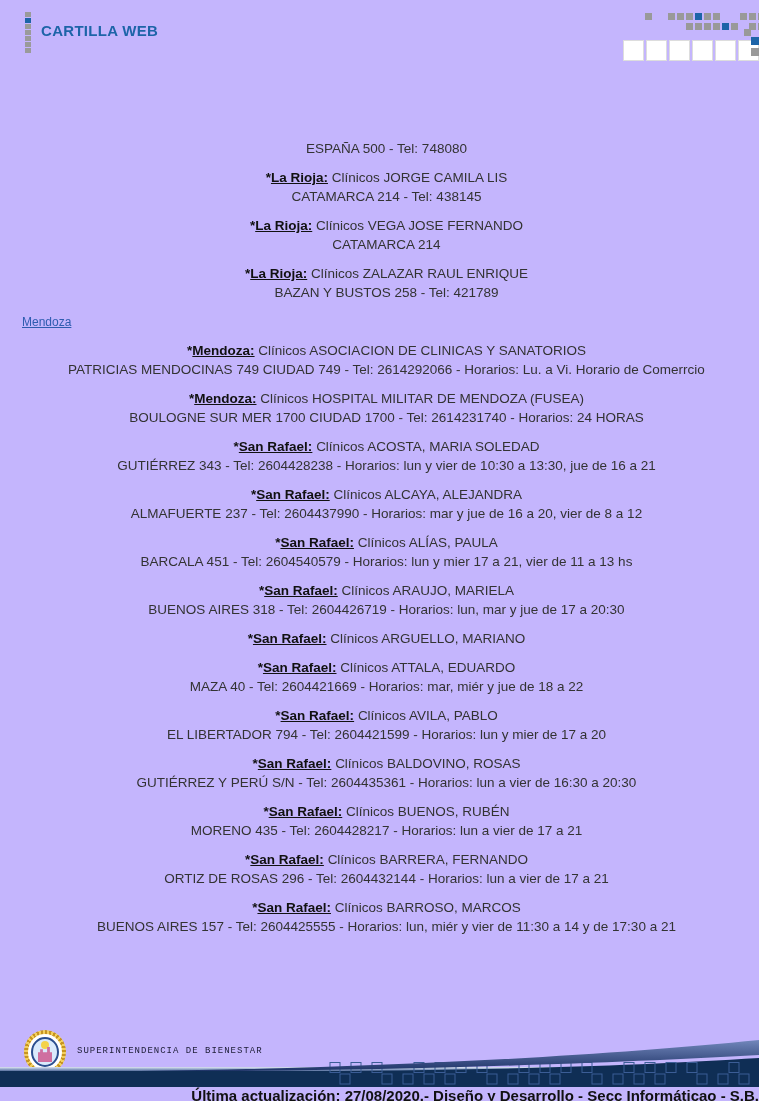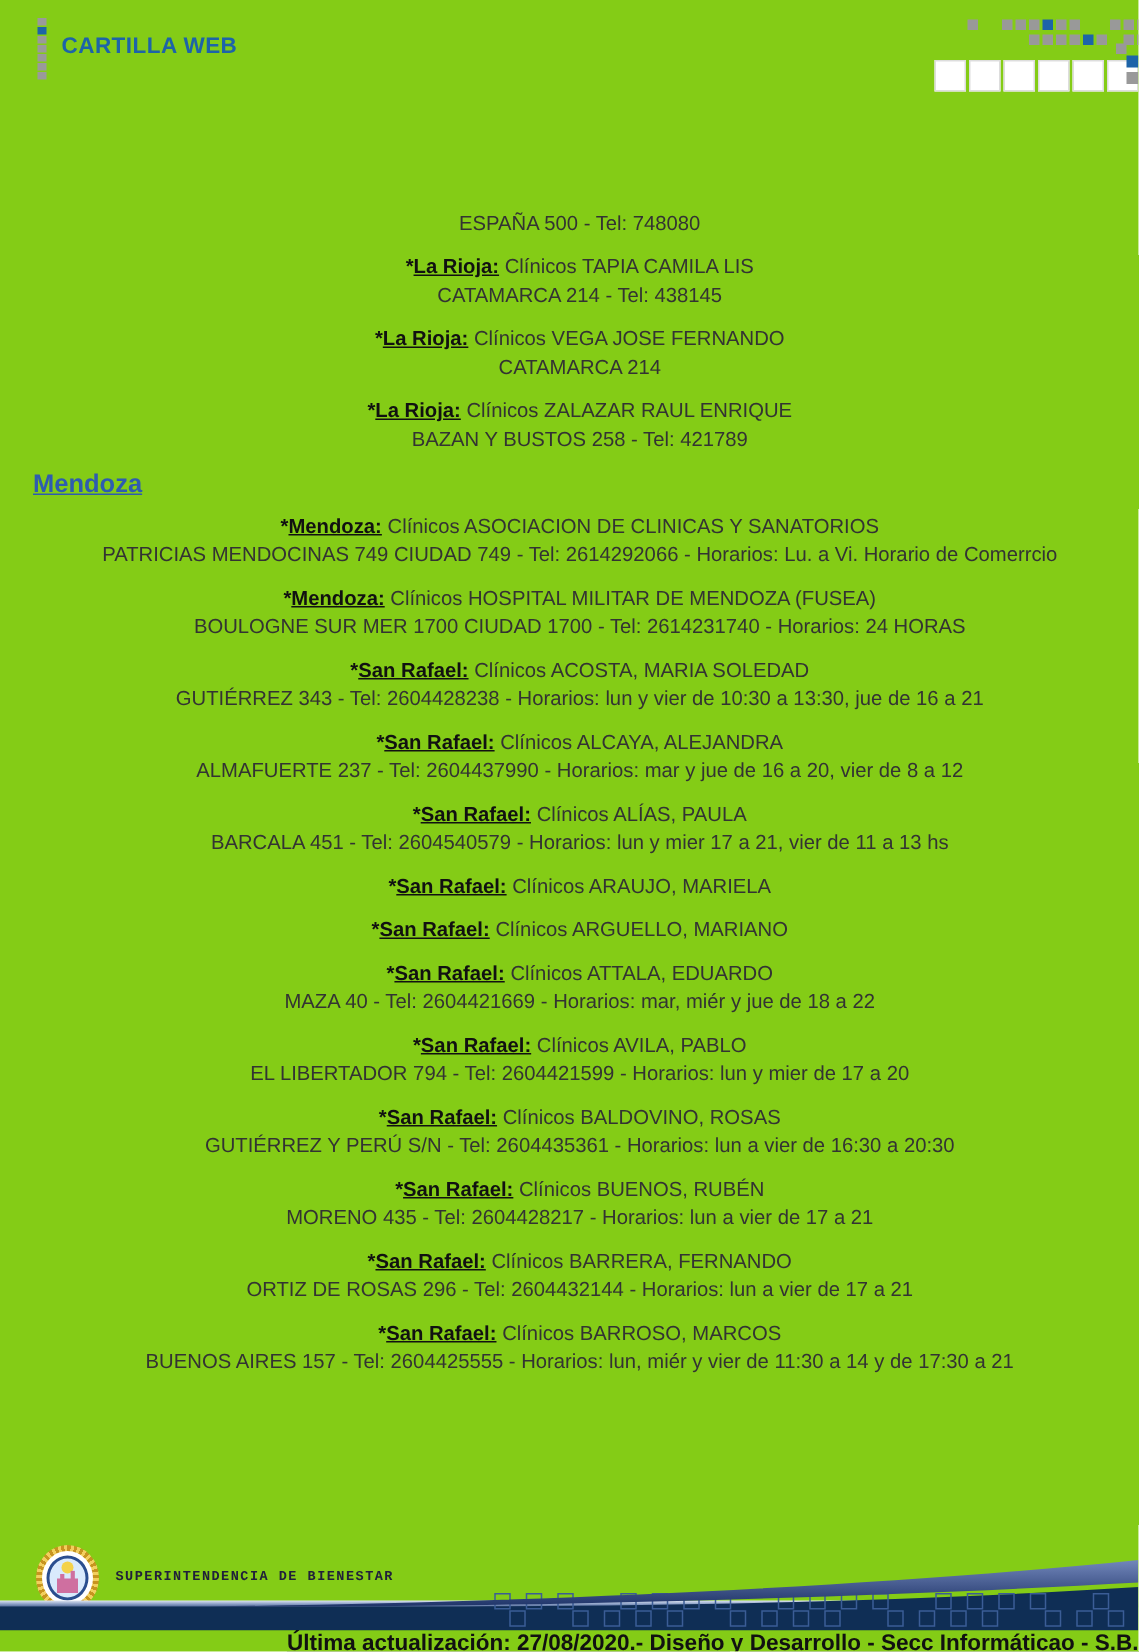--- a/index.html
+++ b/index.html
@@ -1,51 +1,51 @@
 <!DOCTYPE html>
 <html><head>
 <meta charset="utf-8">
 <style>
   html,body{margin:0;padding:0;background:#fff;}
-  .page{position:relative;width:759px;height:1101px;background:#84cc16;overflow:hidden;
+  .page{position:relative;width:759px;height:1101px;background:#c4b5fd;overflow:hidden;
         font-family:"Liberation Sans","DejaVu Sans",sans-serif;color:#333;}
 
   
   .hdr{position:absolute;top:0;left:0;width:759px;height:60px;}
   .strip{position:absolute;left:25px;top:12px;width:6px;height:40px;}
   .strip i{display:block;width:6px;height:5px;margin-bottom:1px;background:#9a9a9a;}
   .strip i.b{background:#1d64a8;}
   .app-title{position:absolute;left:41px;top:22px;font-size:15px;font-weight:bold;
              color:#1d64a8;letter-spacing:.3px;}
   .deco i{position:absolute;background:#999;}
   .deco i.b{background:#1d64a8;}
   .deco i.o{background:#fff;border:1px solid #ddd;}
 
   
   .dir{position:absolute;top:139px;left:22px;right:8px;font-size:13.5px;line-height:19px;}
   .dir p{margin:0 0 10px 0;text-align:center;}
   .entry .marker{font-weight:bold;color:#111;}
   .entry .label{font-weight:bold;color:#111;text-decoration:underline;}
-  .heading{font-size:17px;font-weight:bold;color:#2e5cb0;text-decoration:underline;
+  .heading{font-size:12px;font-weight:normal;color:#2e5cb0;text-decoration:underline;
            margin:8px 0 8px 0;line-height:21px;cursor:pointer;}
 
   
   .emblem{position:absolute;left:24px;top:1030px;width:42px;height:44px;}
   .emblem .rays{position:absolute;inset:0;border-radius:50%;
     background:repeating-conic-gradient(#c79420 0deg 6deg,#f2cf5e 6deg 12deg);}
   .emblem .ring{position:absolute;inset:4px;border-radius:50%;background:#fff;}
   .emblem .shield{position:absolute;inset:7px;border-radius:50%;
     background:#d9eafc;border:2px solid #2a4e8f;}
   .emblem .sun{position:absolute;left:17px;top:11px;width:8px;height:8px;border-radius:50%;
     background:#f4d24a;}
   .emblem .castle{position:absolute;left:14px;top:17px;width:14px;height:15px;background:#cf6fa0;
     clip-path:polygon(0 100%,0 35%,15% 35%,15% 15%,35% 15%,35% 35%,65% 35%,65% 0,85% 0,85% 35%,100% 35%,100% 100%);}
   .org-name{position:absolute;left:77px;top:1046px;
     font-family:"Liberation Mono","DejaVu Sans Mono",monospace;
-    font-size:9px;font-weight:700;letter-spacing:1px;color:#20203a;text-align:center;}
+    font-size:9px;font-weight:400;letter-spacing:1px;color:#20203a;text-align:center;}
   .swoosh{position:absolute;left:0;top:1036px;width:759px;height:51px;}
   .update-line{position:absolute;left:0;top:1087px;width:759px;text-align:right;
     font-size:15px;font-weight:bold;color:#111;text-decoration:underline;letter-spacing:0;}
 </style>
 </head>
 <body>
 
 <div class="page">
 
   <div class="hdr">
@@ -85,30 +85,30 @@
         <i class="o" style="left: 692px; top: 40px; width: 19px; height: 19px;"></i>
         <i class="o" style="left: 715px; top: 40px; width: 19px; height: 19px;"></i>
         <i class="o" style="left: 738px; top: 40px; width: 19px; height: 19px;"></i>
         <i class="b" style="left: 751px; top: 37px; width: 8px; height: 8px;"></i>
         <i style="left: 751px; top: 48px; width: 8px; height: 8px;"></i>
       </div>
   </div>
 
   <div class="dir" id="directory">
       <p class="line">ESPAÑA 500 - Tel: 748080</p>
-      <p class="entry"><span class="marker">*</span><span class="label">La Rioja:</span> <span class="name">Clínicos TAPIA CAMILA LIS</span><br><span class="detail">CATAMARCA 214 - Tel: 438145</span></p>
+      <p class="entry"><span class="marker">*</span><span class="label">La Rioja:</span> <span class="name">Clínicos JORGE CAMILA LIS</span><br><span class="detail">CATAMARCA 214 - Tel: 438145</span></p>
       <p class="entry"><span class="marker">*</span><span class="label">La Rioja:</span> <span class="name">Clínicos VEGA JOSE FERNANDO</span><br><span class="detail">CATAMARCA 214</span></p>
       <p class="entry"><span class="marker">*</span><span class="label">La Rioja:</span> <span class="name">Clínicos ZALAZAR RAUL ENRIQUE</span><br><span class="detail">BAZAN Y BUSTOS 258 - Tel: 421789</span></p>
       <div class="heading">Mendoza</div>
       <p class="entry"><span class="marker">*</span><span class="label">Mendoza:</span> <span class="name">Clínicos ASOCIACION DE CLINICAS Y SANATORIOS</span><br><span class="detail">PATRICIAS MENDOCINAS 749 CIUDAD 749 - Tel: 2614292066 - Horarios: Lu. a Vi. Horario de Comerrcio</span></p>
       <p class="entry"><span class="marker">*</span><span class="label">Mendoza:</span> <span class="name">Clínicos HOSPITAL MILITAR DE MENDOZA (FUSEA)</span><br><span class="detail">BOULOGNE SUR MER 1700 CIUDAD 1700 - Tel: 2614231740 - Horarios: 24 HORAS</span></p>
       <p class="entry"><span class="marker">*</span><span class="label">San Rafael:</span> <span class="name">Clínicos ACOSTA, MARIA SOLEDAD</span><br><span class="detail">GUTIÉRREZ 343 - Tel: 2604428238 - Horarios: lun y vier de 10:30 a 13:30, jue de 16 a 21</span></p>
       <p class="entry"><span class="marker">*</span><span class="label">San Rafael:</span> <span class="name">Clínicos ALCAYA, ALEJANDRA</span><br><span class="detail">ALMAFUERTE 237 - Tel: 2604437990 - Horarios: mar y jue de 16 a 20, vier de 8 a 12</span></p>
       <p class="entry"><span class="marker">*</span><span class="label">San Rafael:</span> <span class="name">Clínicos ALÍAS, PAULA</span><br><span class="detail">BARCALA 451 - Tel: 2604540579 - Horarios: lun y mier 17 a 21, vier de 11 a 13 hs</span></p>
-      <p class="entry"><span class="marker">*</span><span class="label">San Rafael:</span> <span class="name">Clínicos ARAUJO, MARIELA</span><br></p>
+      <p class="entry"><span class="marker">*</span><span class="label">San Rafael:</span> <span class="name">Clínicos ARAUJO, MARIELA</span><br><span class="detail">BUENOS AIRES 318 - Tel: 2604426719 - Horarios: lun, mar y jue de 17 a 20:30</span></p>
       <p class="entry"><span class="marker">*</span><span class="label">San Rafael:</span> <span class="name">Clínicos ARGUELLO, MARIANO</span><br></p>
       <p class="entry"><span class="marker">*</span><span class="label">San Rafael:</span> <span class="name">Clínicos ATTALA, EDUARDO</span><br><span class="detail">MAZA 40 - Tel: 2604421669 - Horarios: mar, miér y jue de 18 a 22</span></p>
       <p class="entry"><span class="marker">*</span><span class="label">San Rafael:</span> <span class="name">Clínicos AVILA, PABLO</span><br><span class="detail">EL LIBERTADOR 794 - Tel: 2604421599 - Horarios: lun y mier de 17 a 20</span></p>
       <p class="entry"><span class="marker">*</span><span class="label">San Rafael:</span> <span class="name">Clínicos BALDOVINO, ROSAS</span><br><span class="detail">GUTIÉRREZ Y PERÚ S/N - Tel: 2604435361 - Horarios: lun a vier de 16:30 a 20:30</span></p>
       <p class="entry"><span class="marker">*</span><span class="label">San Rafael:</span> <span class="name">Clínicos BUENOS, RUBÉN</span><br><span class="detail">MORENO 435 - Tel: 2604428217 - Horarios: lun a vier de 17 a 21</span></p>
       <p class="entry"><span class="marker">*</span><span class="label">San Rafael:</span> <span class="name">Clínicos BARRERA, FERNANDO</span><br><span class="detail">ORTIZ DE ROSAS 296 - Tel: 2604432144 - Horarios: lun a vier de 17 a 21</span></p>
       <p class="entry"><span class="marker">*</span><span class="label">San Rafael:</span> <span class="name">Clínicos BARROSO, MARCOS</span><br><span class="detail">BUENOS AIRES 157 - Tel: 2604425555 - Horarios: lun, miér y vier de 11:30 a 14 y de 17:30 a 21</span></p>
     </div>
 
   <div>

